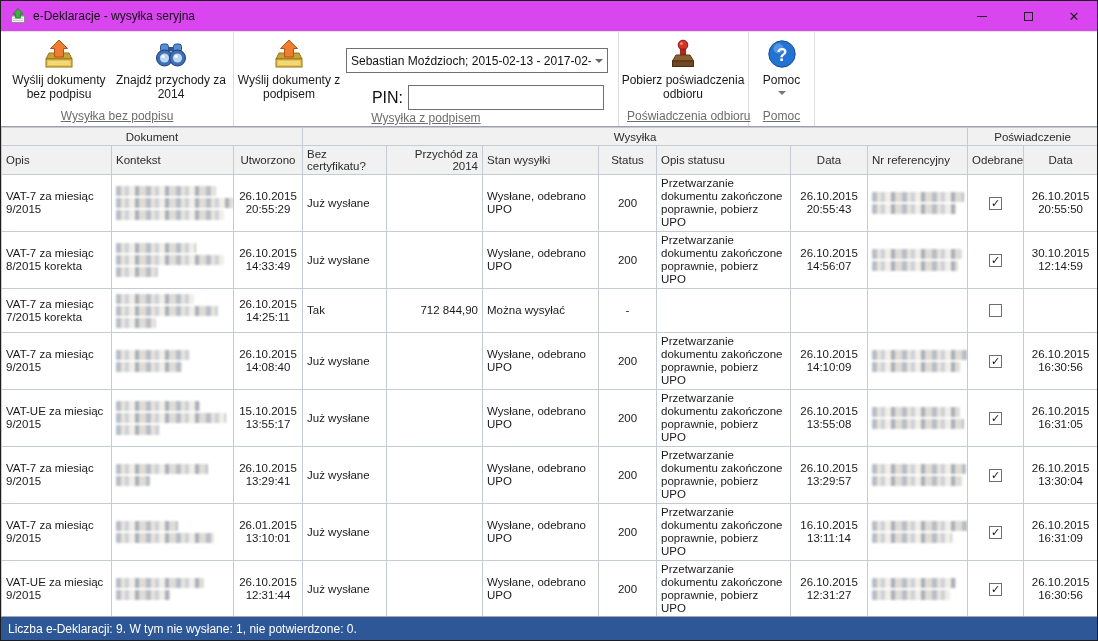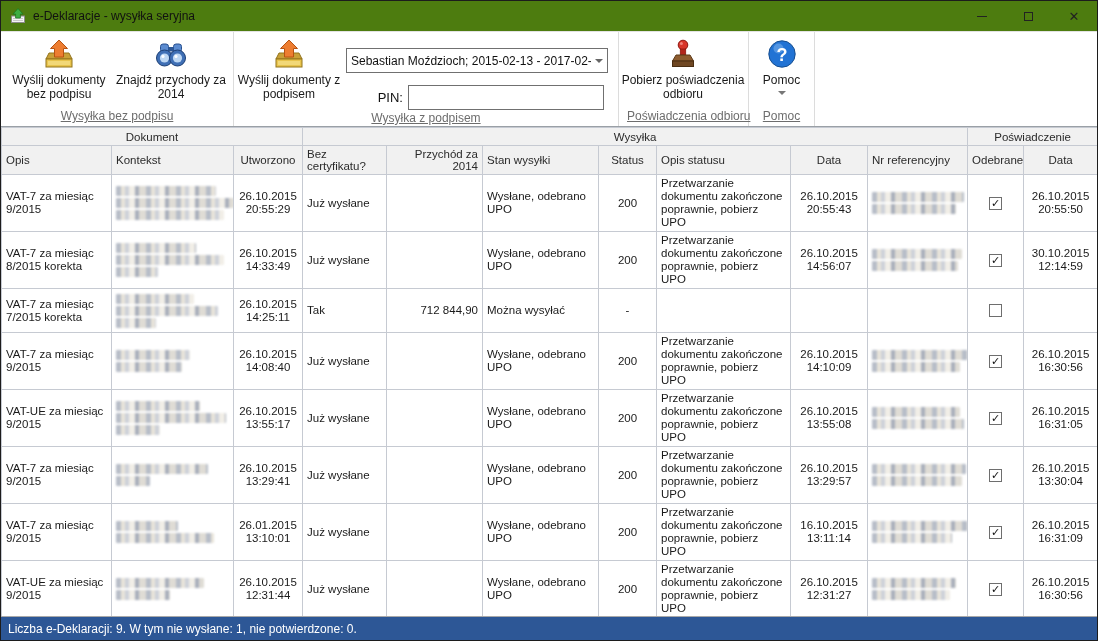--- a/index.html
+++ b/index.html
@@ -9,21 +9,21 @@
   .window {
     width: 1098px; height: 641px;
     background: #fff;
     border: 1px solid #1c1c1c;
     display: flex; flex-direction: column;
     overflow: hidden;
     position: relative;
   }
 
   
-  .titlebar { height: 30px; background:#4d7c0f; display:flex; align-items:center; flex: 0 0 auto; }
+  .titlebar { height: 30px; background:#d946ef; display:flex; align-items:center; flex: 0 0 auto; }
   .titlebar .app-ic { width:16px; height:16px; margin:0 7px 0 9px; flex:0 0 auto; }
   .titlebar .ttl { font-size:12px; color:#111; flex:1 1 auto; white-space:nowrap; }
   .win-btns { display:flex; height:100%; }
   .win-btn { width:46px; height:100%; display:flex; align-items:center; justify-content:center; color:#222; font-size:12px; cursor:default; }
   .glyph-min { width:10px; height:1px; background:#222; display:block; }
   .glyph-max { width:9px; height:9px; border:1px solid #222; display:block; }
   .glyph-close { font-size:13px; line-height:1; }
 
   
   .ribbon { height: 96px; background:#fff; display:flex; border-top:1px solid #e3e3e3; border-bottom:1px solid #9aa0a6; flex:0 0 auto; }
@@ -33,21 +33,21 @@
   .bigbtn { width:112px; padding-top:4px; display:flex; flex-direction:column; align-items:center; text-align:center; cursor:default; }
   .bigbtn .bico { width:32px; height:32px; margin-bottom:3px; }
   .bigbtn .blbl { font-size:12px; line-height:14px; color:#1a1a1a; }
   .bigbtn .ddarrow { width:0; height:0; border-left:4px solid transparent; border-right:4px solid transparent; border-top:4px solid #777; margin-top:4px; }
 
   .sig-fields { display:flex; flex-direction:column; margin-left:4px; padding-top:14px; }
   .combo { width:262px; height:25px; border:1px solid #707070; background:#fff; display:flex; align-items:center; padding:0 4px; }
   .combo .cval { flex:1 1 auto; font-size:12px; color:#111; white-space:nowrap; overflow:hidden; }
   .combo .carrow { width:0; height:0; border-left:4px solid transparent; border-right:4px solid transparent; border-top:4px solid #666; margin-left:4px; }
   .pinrow { display:flex; align-items:center; margin-top:12px; }
-  .pinrow .plbl { width:62px; text-align:right; font-size:13px; color:#111; padding-right:5px; }
+  .pinrow .plbl { width:62px; text-align:right; font-size:16px; color:#111; padding-right:5px; }
   .pinrow input { width:196px; height:25px; border:1px solid #707070; font-size:12px; padding:0 4px; outline:none; }
 
   
   .gridwrap { flex:1 1 auto; background:#6d28d9; overflow:hidden; }
   table.grid { border-collapse: collapse; table-layout: fixed; width:1096px; font-size:11.5px; color:#1a1a1a; }
   table.grid th, table.grid td { border:1px solid #c6cad2; padding:2px 4px; vertical-align:middle; overflow:hidden; }
   table.grid thead th { background:#f1f1f1; font-weight:normal; color:#2b2b2b; }
   tr.gh th { height:18px; text-align:center; font-size:11.5px; }
   tr.ch th { height:21px; text-align:left; }
   tr.ch th.h-center { text-align:center; }
@@ -299,21 +299,21 @@
             <td class="c-center"><span class="cb">✓</span></td>
             <td class="c-center">26.10.2015 16:30:56</td>
           </tr>
           <tr>
             <td>VAT-UE za miesiąc 9/2015</td>
             <td>
               <div class="rl" style="width: 84px;"></div>
               <div class="rl" style="width: 110px;"></div>
               <div class="rl" style="width: 44px;"></div>
             </td>
-            <td class="c-center">26.10.2015 13:55:17</td>
+            <td class="c-center">15.10.2015 13:55:17</td>
             <td>Już wysłane</td>
             <td class="c-right"></td>
             <td>Wysłane, odebrano UPO</td>
             <td class="c-center">200</td>
             <td>Przetwarzanie dokumentu zakończone poprawnie, pobierz UPO</td>
             <td class="c-center">26.10.2015 13:55:08</td>
             <td>
               <div class="rl" style="width: 88px;"></div>
               <div class="rl" style="width: 92px;"></div>
             </td>

